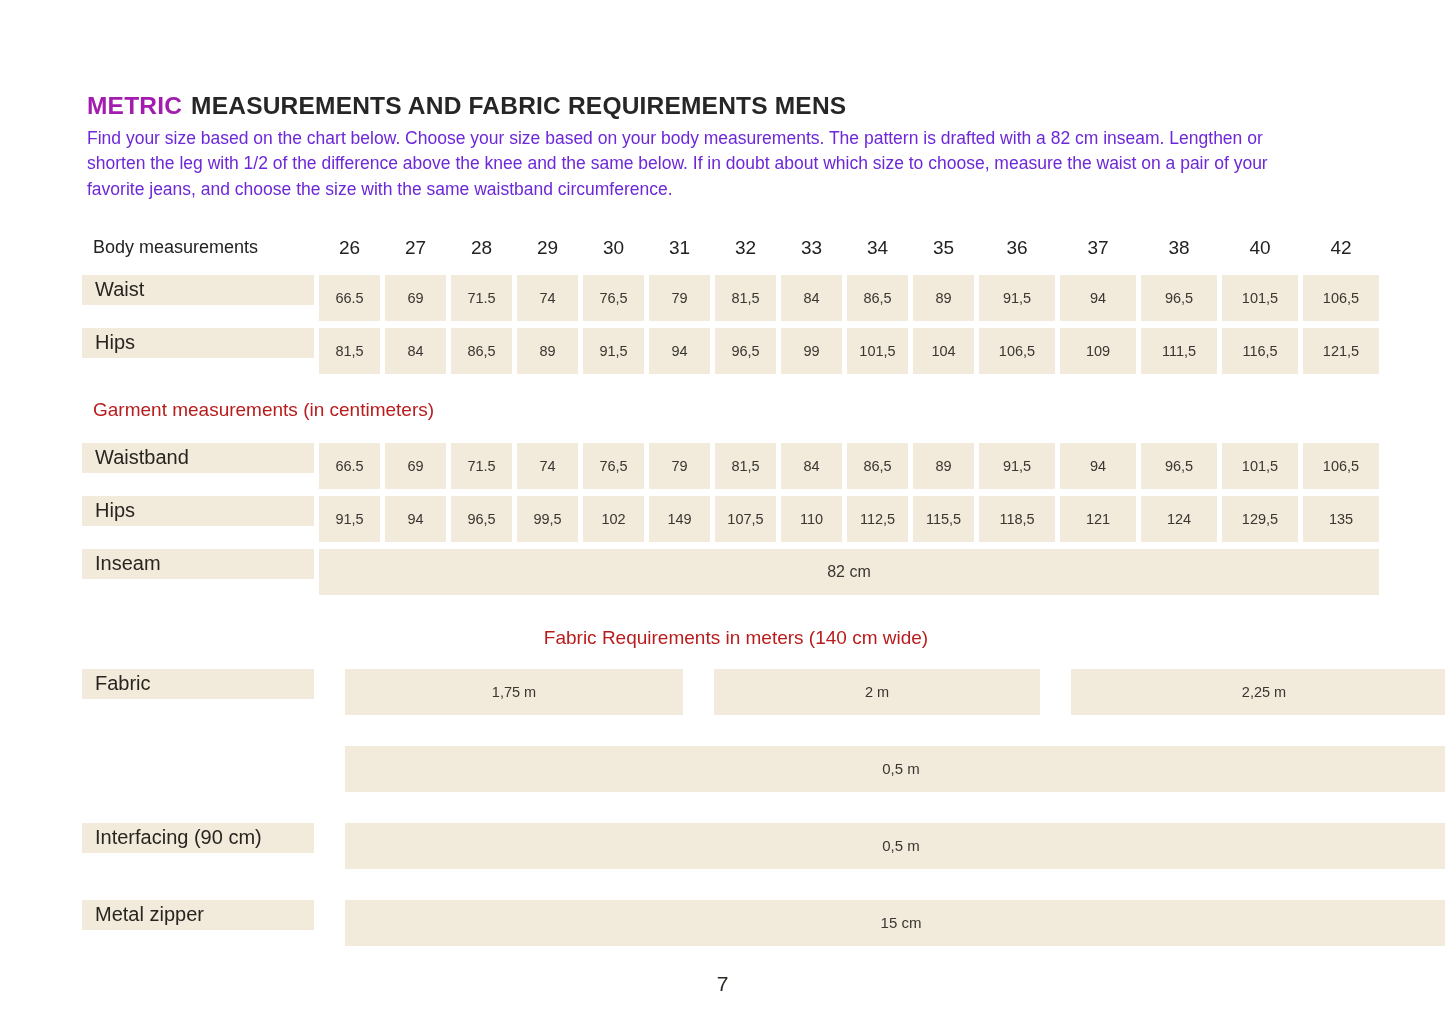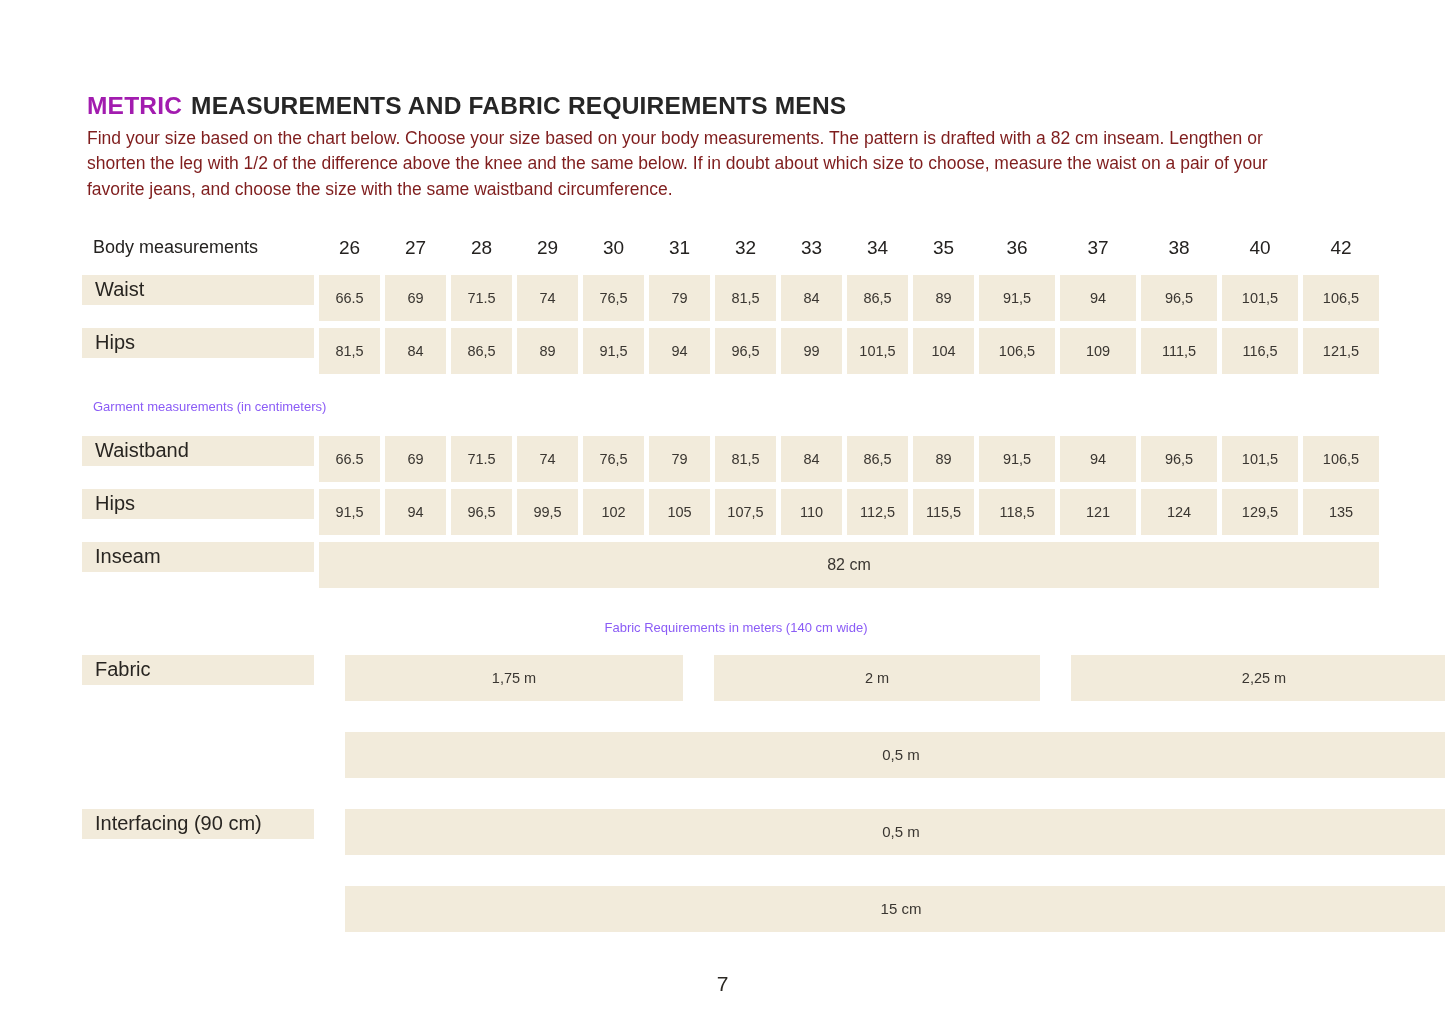--- a/index.html
+++ b/index.html
@@ -23,21 +23,21 @@
     color: #262626;
     margin-left: 5px;
   }
   .title .accent { color: #a21caf; margin-right: 9px; }
   .intro {
     margin-top: 6px;
     margin-left: 5px;
     font-size: 17.5px;
     line-height: 25.3px;
     max-width: 1232px;
-    color: #7f1d1d;
+    color: #6d28d9;
   }
   .size-grid {
     display: grid;
     grid-template-columns: 232px repeat(10, 61px) repeat(5, 76px);
     column-gap: 5px;
     row-gap: 7px;
     margin-top: 26px;
   }
   .fabric-grid {
     display: grid;
@@ -65,23 +65,23 @@
   .val {
     background: var(--beige);
     height: 46px;
     display: flex; align-items: center; justify-content: center;
     font-size: 14.5px;
     color: #3a3631;
   }
   .span-all { grid-column: 2 / 17; font-size: 16px; }
   .span-rest { grid-column: 2 / 5; font-size: 15px; }
   .section-title {
-    font-size: 13px;
+    font-size: 19px;
     font-weight: 500;
-    color: #8b5cf6;
+    color: #b91c1c;
     margin: 25px 0 22px 11px;
   }
   .section-title.fabric { margin-top: 32px; margin-bottom: 20px; text-align: center; }
   .page-number {
     position: absolute;
     left: 0; right: 0;
     top: 972px;
     text-align: center;
     font-size: 21px;
     color: #2b2823;
@@ -165,21 +165,21 @@
       <div class="val">94</div>
       <div class="val">96,5</div>
       <div class="val">101,5</div>
       <div class="val">106,5</div>
       <div class="lbl">Hips</div>
       <div class="val">91,5</div>
       <div class="val">94</div>
       <div class="val">96,5</div>
       <div class="val">99,5</div>
       <div class="val">102</div>
-      <div class="val">105</div>
+      <div class="val">149</div>
       <div class="val">107,5</div>
       <div class="val">110</div>
       <div class="val">112,5</div>
       <div class="val">115,5</div>
       <div class="val">118,5</div>
       <div class="val">121</div>
       <div class="val">124</div>
       <div class="val">129,5</div>
       <div class="val">135</div>
       <div class="lbl">Inseam</div>
@@ -189,18 +189,19 @@
   <h2 class="section-title fabric">Fabric Requirements in meters (140 cm wide)</h2>
 
   <div class="fabric-grid" id="fabric-table">
       <div class="lbl">Fabric</div>
       <div class="val">1,75 m</div>
       <div class="val">2 m</div>
       <div class="val">2,25 m</div>
       <div class="val span-rest">0,5 m</div>
       <div class="lbl">Interfacing (90 cm)</div>
       <div class="val span-rest">0,5 m</div>
+      <div class="lbl">Metal zipper</div>
       <div class="val span-rest">15 cm</div>
     </div>
 
 </div>
 
 <div class="page-number">7</div>
 
 </body></html>

